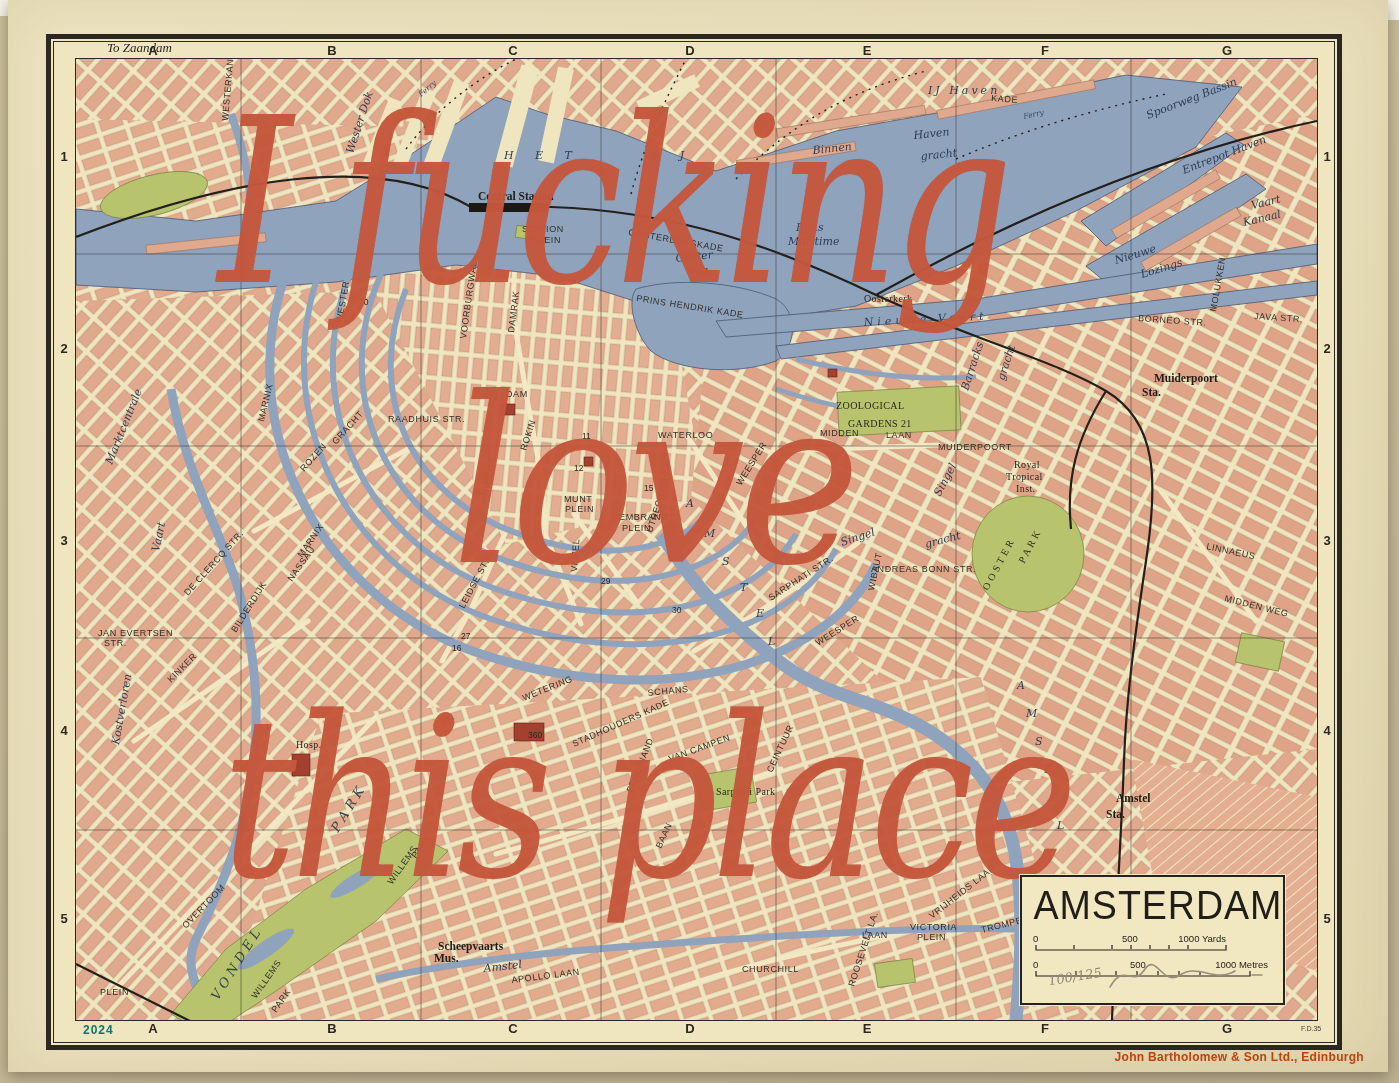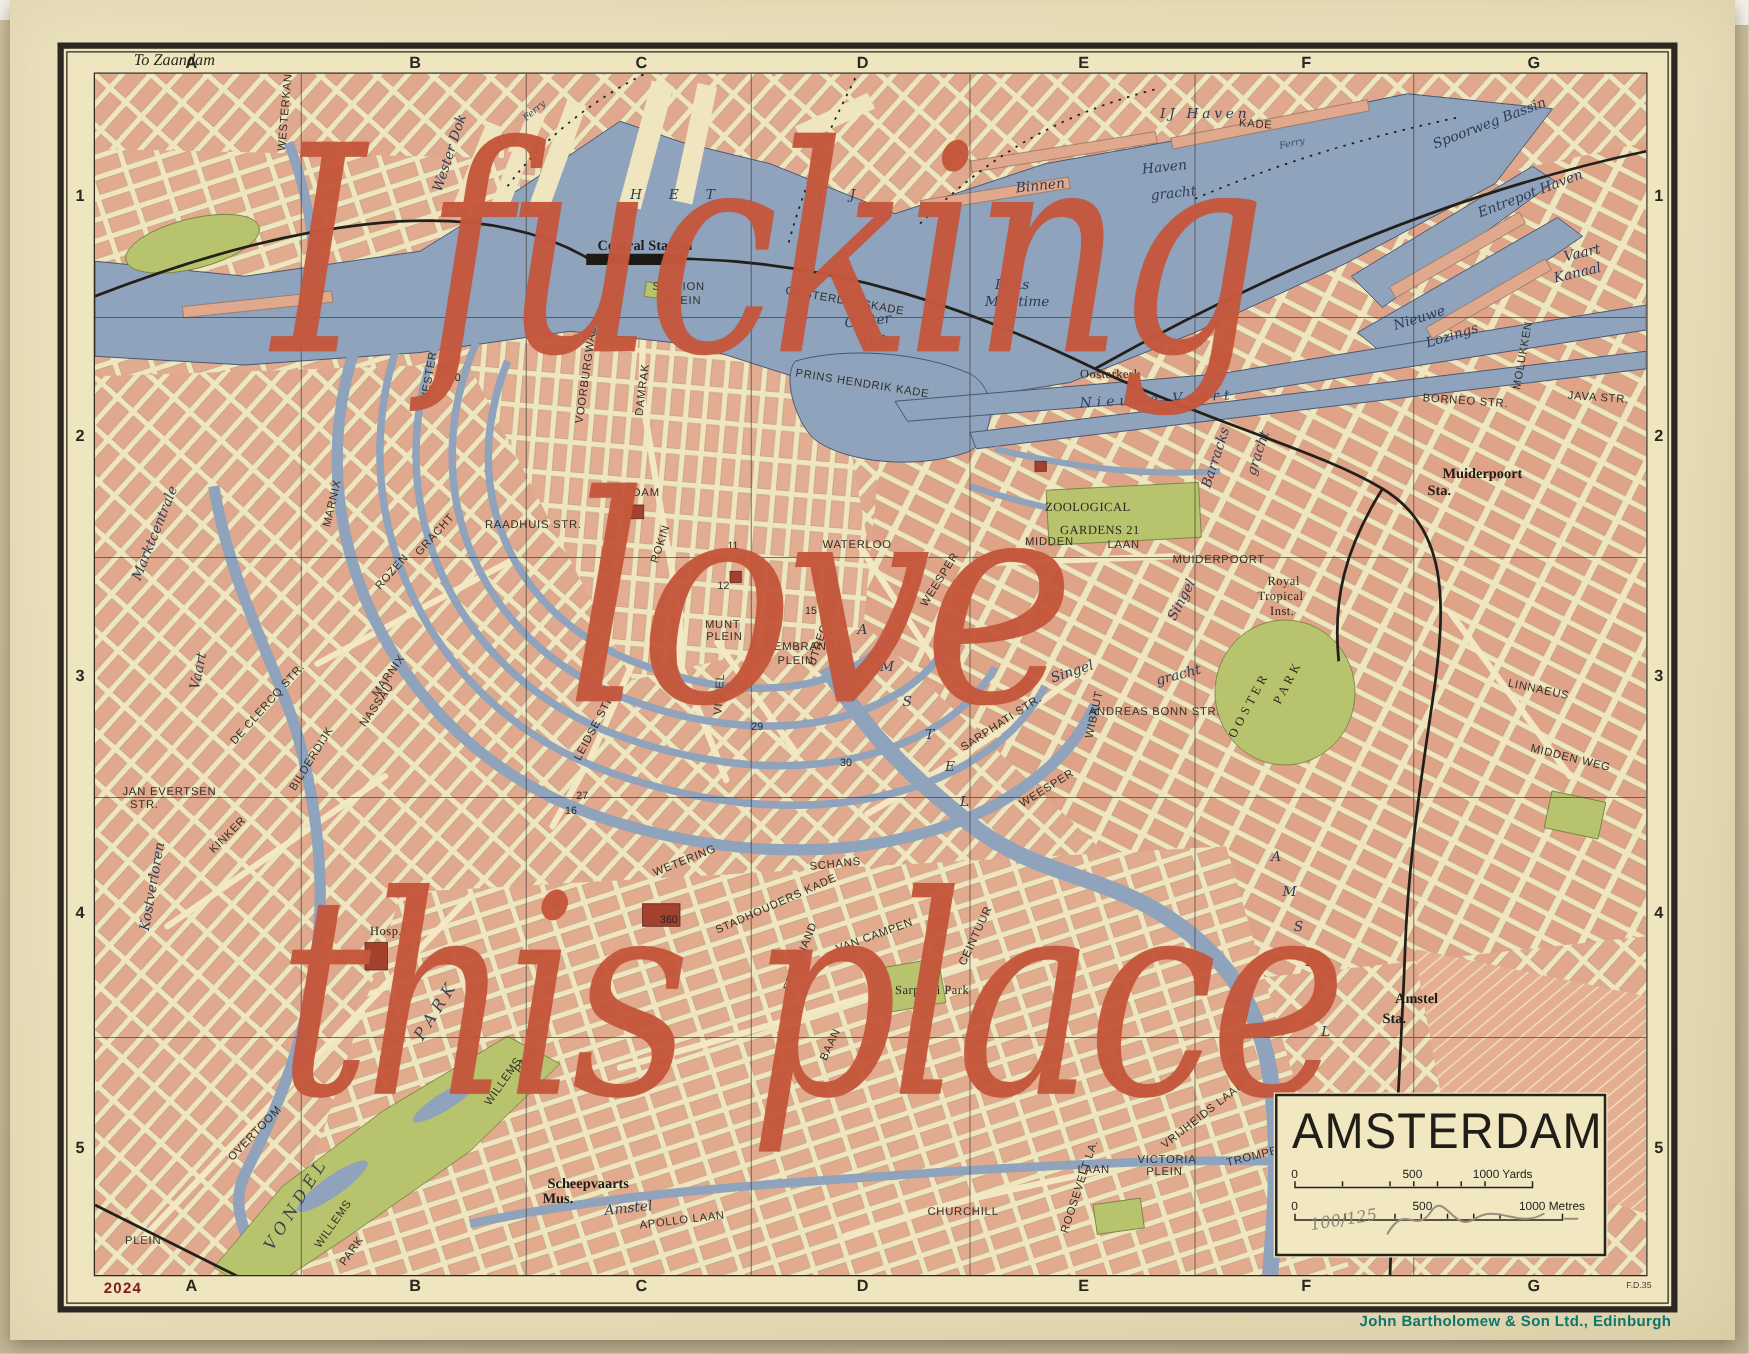--- a/index.html
+++ b/index.html
@@ -19,41 +19,41 @@
     border:5px solid #2c2721;background:#efe5bf;
     box-shadow:inset 0 0 0 2px #efe5bf, inset 0 0 0 3px #2c2721;
   }
   .neatline{
     position:absolute;left:24px;top:19px;width:1241px;height:961px;
     border:1.5px solid #2c2721;box-sizing:content-box;background:#efe5bf;
   }
   .neatline svg{display:block;}
   .margin-label{position:absolute;color:#2b2721;font:bold 13px "Liberation Sans",sans-serif;transform:translate(-50%,-50%);}
   .to-zaandam{position:absolute;font:italic 13px "Liberation Serif",serif;color:#2b2721;}
-  .plate-year{position:absolute;font:bold 12px "Liberation Sans",sans-serif;color:#7f1d1d;letter-spacing:1px;}
+  .plate-year{position:absolute;font:bold 12px "Liberation Sans",sans-serif;color:#0f766e;letter-spacing:1px;}
   .plate-ref{position:absolute;font:7px "Liberation Sans",sans-serif;color:#443e33;}
   .overlay-line{
     position:absolute;white-space:nowrap;color:var(--accent,#c5573c);
     font-family:"DejaVu Serif",serif;font-style:italic;font-weight:normal;
     transform-origin:left top;opacity:.97;line-height:1;letter-spacing:-0.035em;
     text-shadow:0 0 1px rgba(150,60,30,.35);
   }
   .title-box{
     position:absolute;left:1012px;top:875px;width:261px;height:126px;
     background:#f1e7c1;border:2.5px solid #26221d;box-shadow:0 0 0 1px #f1e7c1;
   }
   .title-box h1{
     margin:6px 4px 0;text-align:center;font:normal 40px "Liberation Sans",sans-serif;
     color:#211e19;letter-spacing:1px;transform:scaleX(.94);transform-origin:center;
   }
   .scalebars{position:absolute;left:8px;top:54px;}
   .pencil{position:absolute;font:italic 13px "DejaVu Serif",serif;color:#8d8673;transform:rotate(-9deg);}
   .caption{
-    position:absolute;right:62px;top:1050px;font:bold 12px "Liberation Sans",sans-serif;
-    color:#0f766e;letter-spacing:.3px;
+    position:absolute;right:35px;top:1050px;font:bold 12px "Liberation Sans",sans-serif;
+    color:#c2410c;letter-spacing:.3px;
   }
   
   .lw{font:italic 11px "DejaVu Serif",serif;fill:#2e3c55}
   .lwi{font:italic 13px "DejaVu Serif",serif;fill:#37434e}
   .lst{font:9px "Liberation Sans",sans-serif;fill:#332f28;letter-spacing:.6px}
   .lsf{font:10px "Liberation Serif",serif;fill:#2b2722;letter-spacing:.4px}
   .lsfb{font:bold 11.5px "Liberation Serif",serif;fill:#1f1c17}
   .ln{font:8.5px "Liberation Sans",sans-serif;fill:#2b2722}
   .lfy{font:italic 7.5px "DejaVu Serif",serif;fill:#3a4a63}
 </style>

